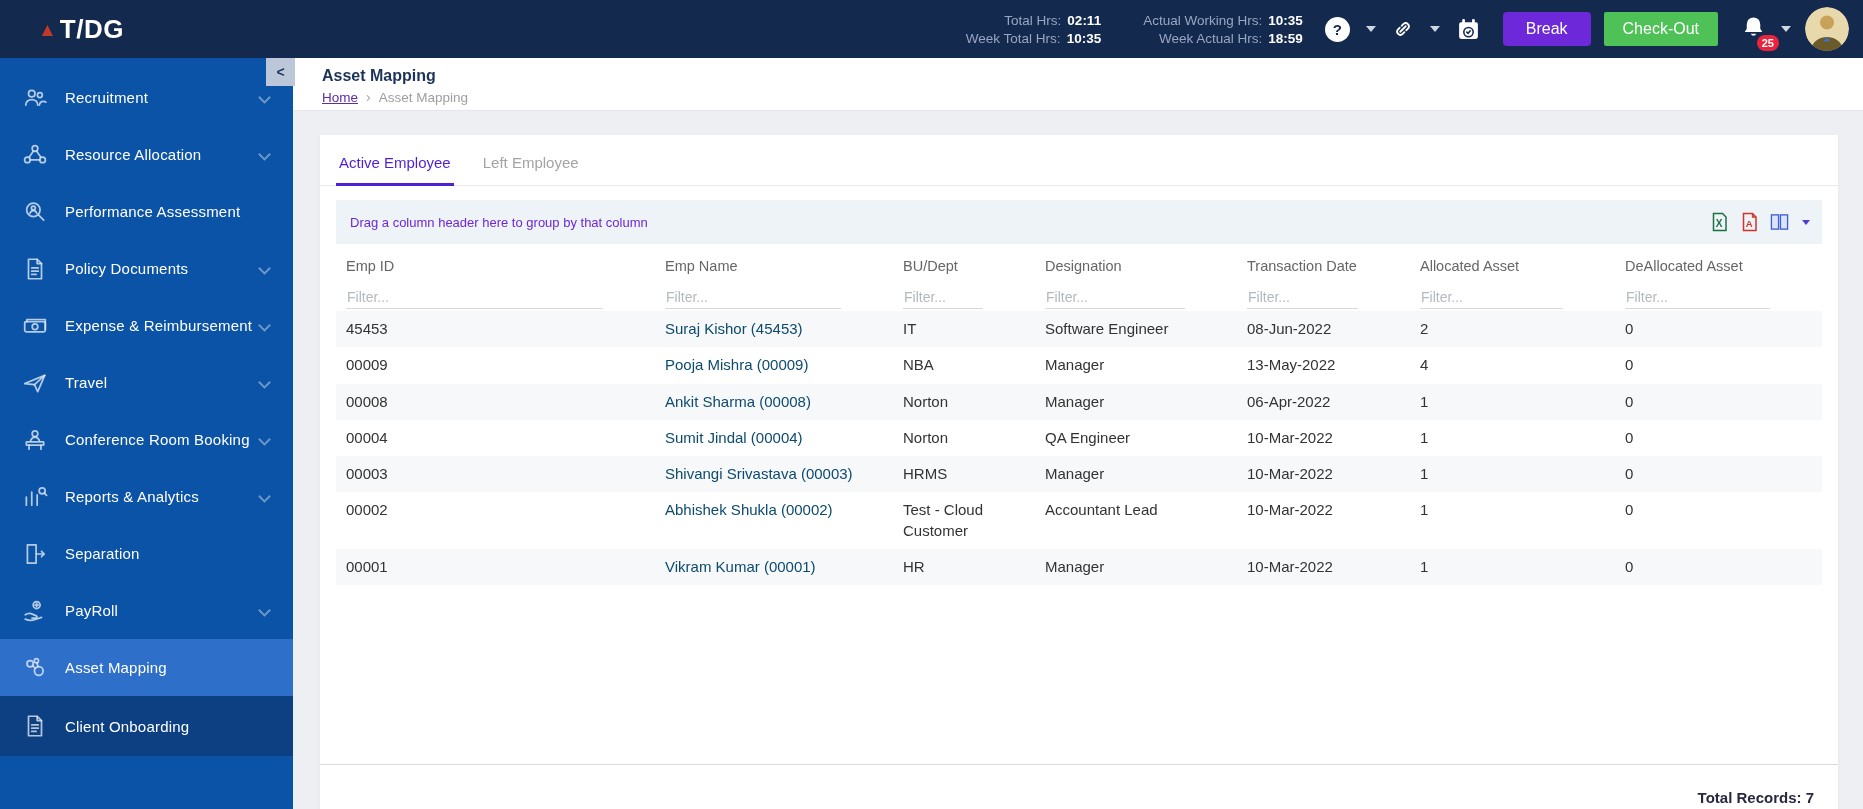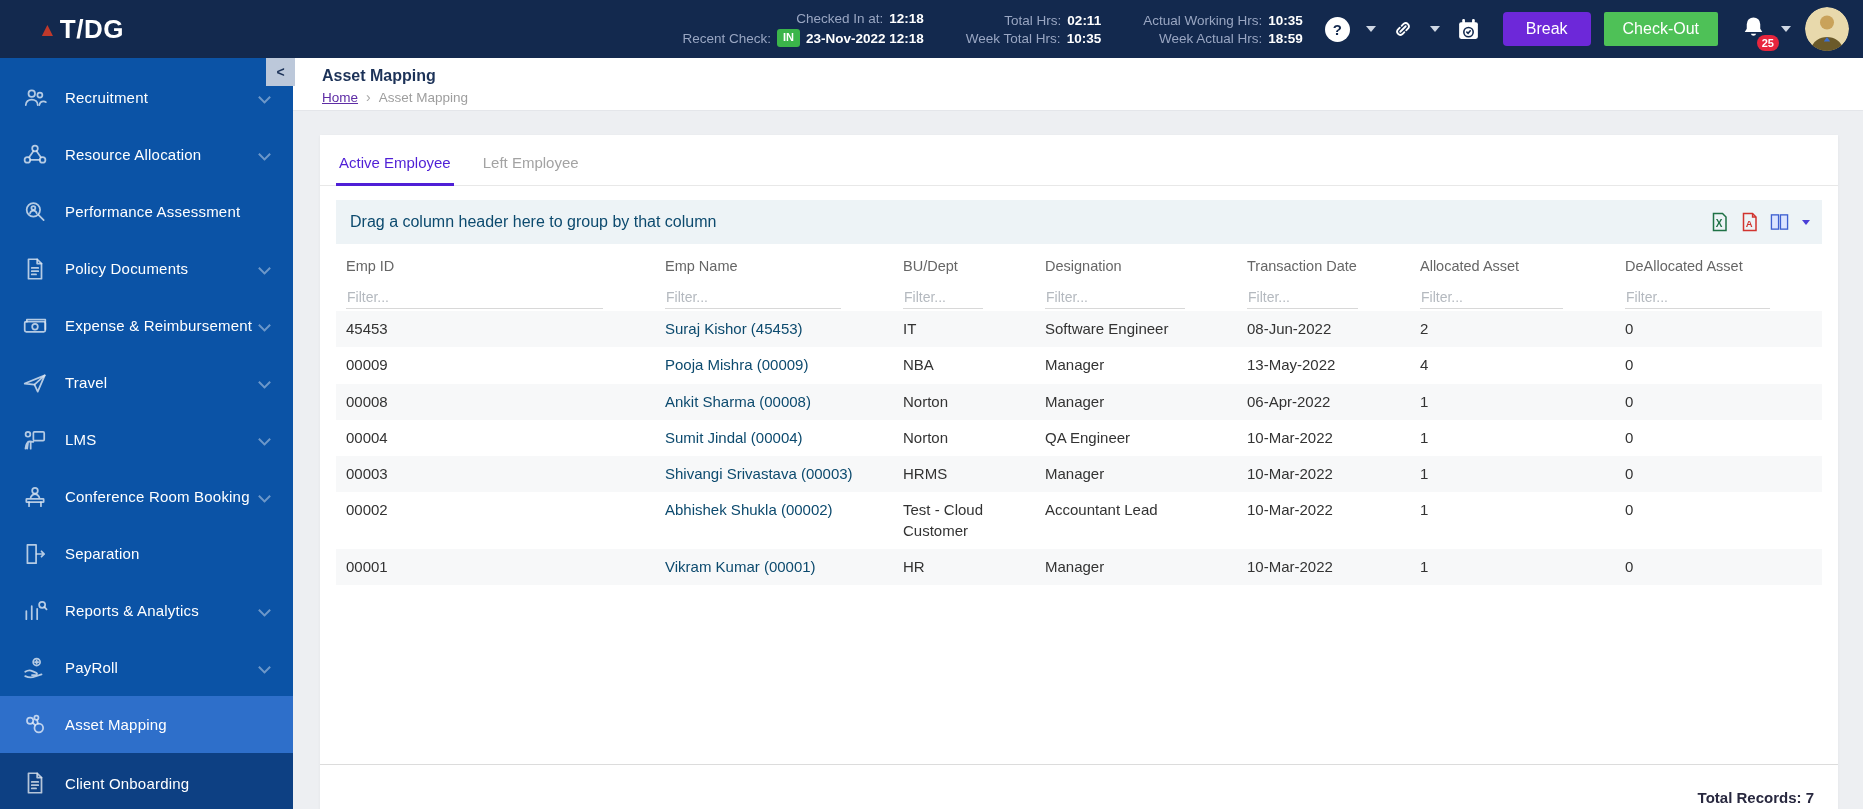--- a/index.html
+++ b/index.html
@@ -60,21 +60,21 @@
   .bc-current{color:#9e9e9e;}
 
   .card{margin:24px 25px 0 27px;background:#fff;height:684px;display:flex;flex-direction:column;
     box-shadow:0 1px 3px rgba(0,0,0,.05);justify-content:space-between;}
   .tabs{display:flex;gap:26px;padding:15px 16px 0;border-bottom:1px solid #e8e8e8;}
   .tab{font-size:15px;padding:4px 3px 12px;color:#a3a3a3;cursor:pointer;border-bottom:3px solid transparent;
     margin-bottom:-1px;}
   .tab.active{color:#4f1fd6;border-bottom-color:#4f1fd6;}
   .band{margin:14px 16px 0;background:#edf3f6;height:44px;display:flex;align-items:center;
     padding:0 12px 0 14px;}
-  .band-text{font-size:16px;color:#0c4a6e;}
+  .band-text{font-size:13px;color:#6d28d9;}
   .band-icons{margin-left:auto;display:flex;align-items:center;gap:11px;}
   .band-icons .tico svg{width:19px;height:20px;}
   .band-caret{width:0;height:0;border-left:4px solid transparent;border-right:4px solid transparent;
     border-top:5px solid #4a3fd6;margin-left:2px;cursor:pointer;}
 
   table{width:calc(100% - 32px);margin:2px 16px 0;border-collapse:collapse;table-layout:fixed;}
   thead th{text-align:left;font-weight:normal;color:#666;font-size:14.5px;padding:12px 10px 6px;cursor:pointer;}
   .filter-row td{padding:6px 10px 2px;}
   .filter-input{width:calc(100% - 42px);border:none;border-bottom:1px solid #d8d8d8;font-size:14px;
     color:#555;padding:3px 1px;background:transparent;outline:none;font-family:inherit;}
@@ -88,31 +88,20 @@
 </head>
 <body>
 
 <header class="topbar">
   <div class="logo">
     <span class="logo-tri">▲</span>
     <span class="logo-text">T/DG</span>
   </div>
 
   <div class="att-group">
-    <div class="att-block">
-      <div class="att-row">
-        <span class="att-label">Checked In at:</span>
-        <span class="att-value">12:18</span>
-      </div>
-      <div class="att-row">
-        <span class="att-label">Recent Check:</span>
-        <span class="in-badge">IN</span>
-        <span class="att-value">23-Nov-2022 12:18</span>
-      </div>
-    </div>
     <div class="att-block">
       <div class="att-row">
         <span class="att-label">Total Hrs:</span>
         <span class="att-value">02:11</span>
       </div>
       <div class="att-row">
         <span class="att-label">Week Total Hrs:</span>
         <span class="att-value">10:35</span>
       </div>
     </div>
@@ -223,52 +212,43 @@
       <div class="nav-item">
         <span class="nav-icon"><svg viewBox="0 0 24 24">
             <path d="M2.5 12.5L21 5l-6.5 15-3-6.5z"></path>
             <path d="M11.5 13.5L21 5"></path>
           </svg></span>
         <span class="nav-label">Travel</span>
         <span class="chev"></span>
       </div>
       <div class="nav-item">
         <span class="nav-icon"><svg viewBox="0 0 24 24">
-            <rect x="10.5" y="4.5" width="10" height="8" rx="1"></rect>
-            <circle cx="5.5" cy="6.8" r="2.2"></circle>
-            <path d="M3.2 20c.3-4 1.5-6.3 4-6.8l3.3.6M8 13.8V20M4.8 20l.9-6.6"></path>
-          </svg></span>
-        <span class="nav-label">LMS</span>
-        <span class="chev"></span>
-      </div>
-      <div class="nav-item">
-        <span class="nav-icon"><svg viewBox="0 0 24 24">
             <circle cx="12" cy="6.2" r="2.6"></circle>
             <path d="M8 12.3c.8-2 2.3-3 4-3s3.2 1 4 3"></path>
             <rect x="4" y="13.8" width="16" height="3" rx=".5"></rect>
             <path d="M6.5 16.8v3.7M17.5 16.8v3.7"></path>
           </svg></span>
         <span class="nav-label">Conference Room Booking</span>
         <span class="chev"></span>
       </div>
       <div class="nav-item">
         <span class="nav-icon"><svg viewBox="0 0 24 24">
-            <path d="M5 3.5h8v17H5z"></path>
-            <path d="M13.5 12h7M18 9.5L20.5 12 18 14.5"></path>
-          </svg></span>
-        <span class="nav-label">Separation</span>
-      </div>
-      <div class="nav-item">
-        <span class="nav-icon"><svg viewBox="0 0 24 24">
             <path d="M4 19.5V12M9 19.5V7.5M14 19.5V10"></path>
             <circle cx="18.6" cy="6.3" r="2.8"></circle>
             <path d="M20.7 8.4l2 2"></path>
           </svg></span>
         <span class="nav-label">Reports &amp; Analytics</span>
         <span class="chev"></span>
+      </div>
+      <div class="nav-item">
+        <span class="nav-icon"><svg viewBox="0 0 24 24">
+            <path d="M5 3.5h8v17H5z"></path>
+            <path d="M13.5 12h7M18 9.5L20.5 12 18 14.5"></path>
+          </svg></span>
+        <span class="nav-label">Separation</span>
       </div>
       <div class="nav-item">
         <span class="nav-icon"><svg viewBox="0 0 24 24">
             <circle cx="13.5" cy="6.5" r="3.2"></circle>
             <path d="M13.5 5v3M12 6.5h3"></path>
             <path d="M3 15.5c2.5-1.6 4.6-1.6 6.6-.6l3.6 1.6c1.1.5.9 2-.6 2H9.2"></path>
             <path d="M3 19.5c3.2 1.5 6.2 1.5 9.2.4l5.8-2"></path>
           </svg></span>
         <span class="nav-label">PayRoll</span>
         <span class="chev"></span>

